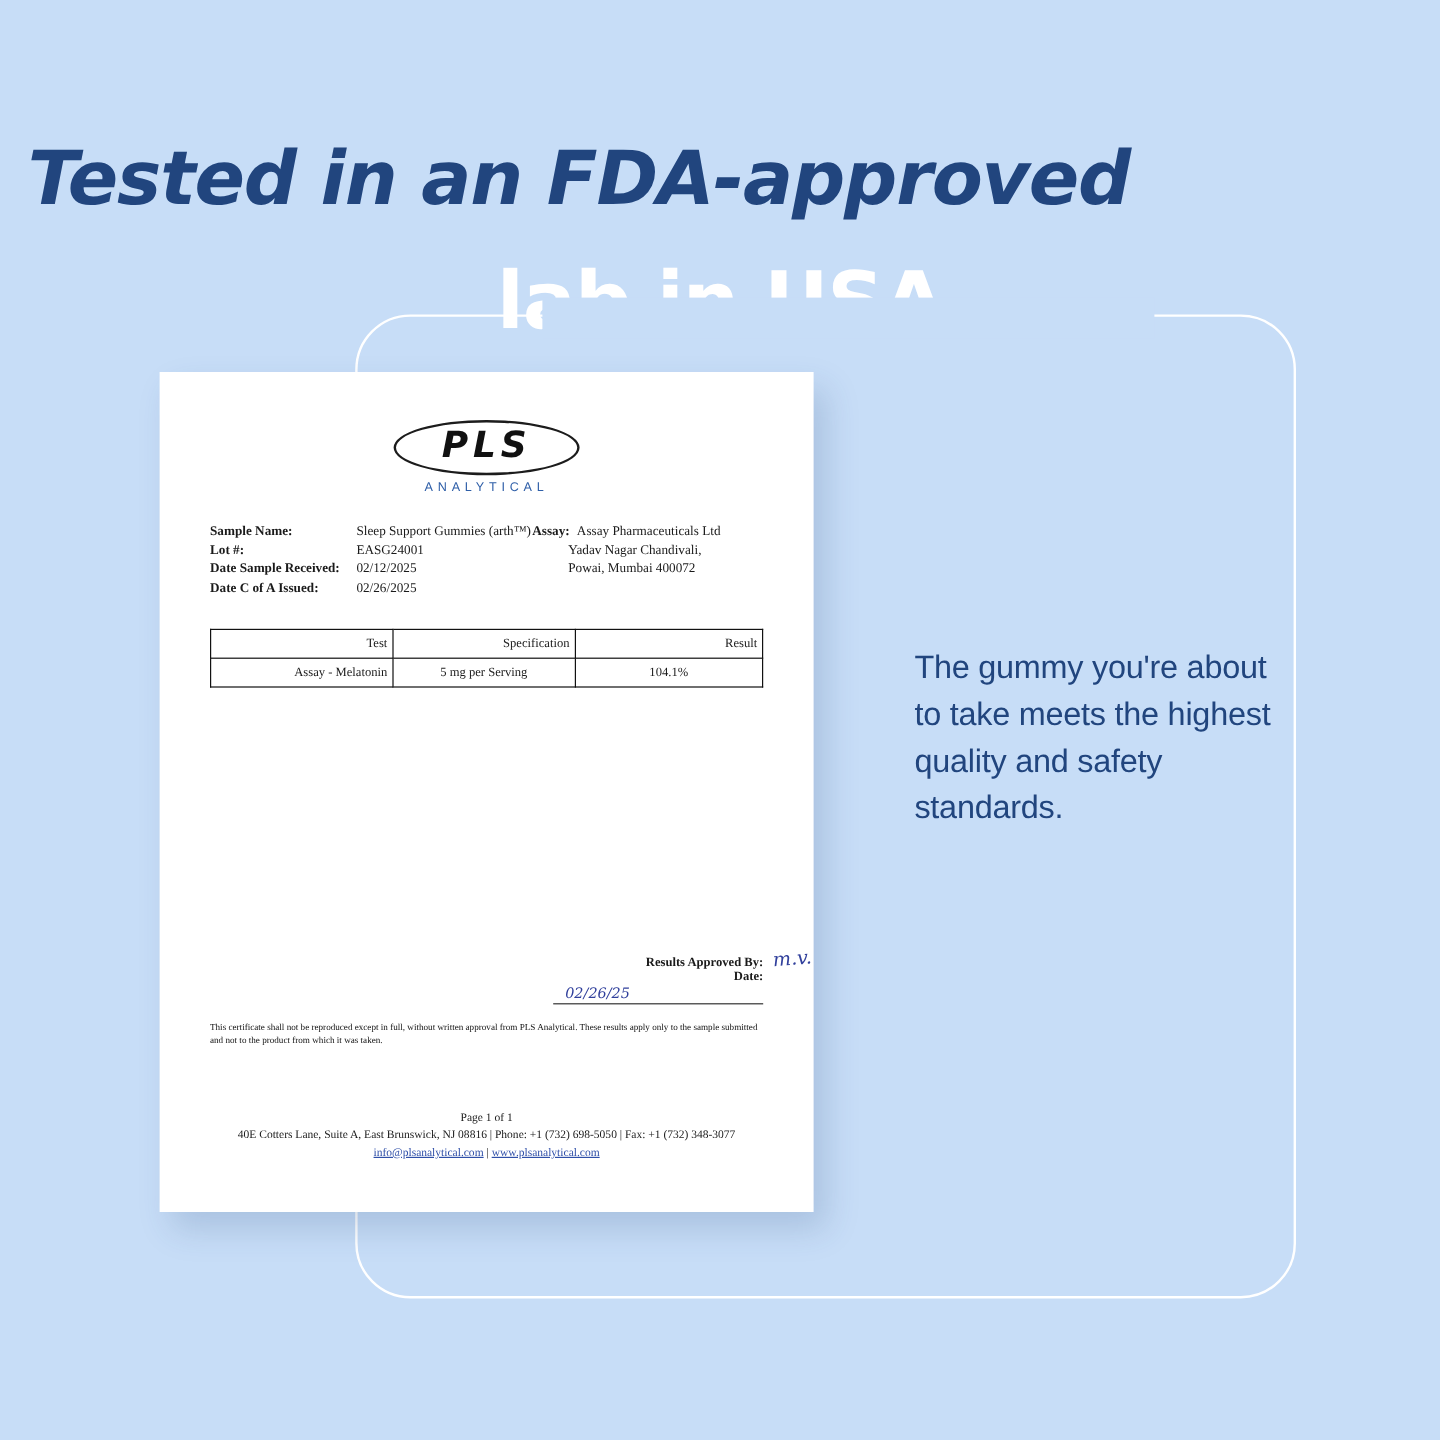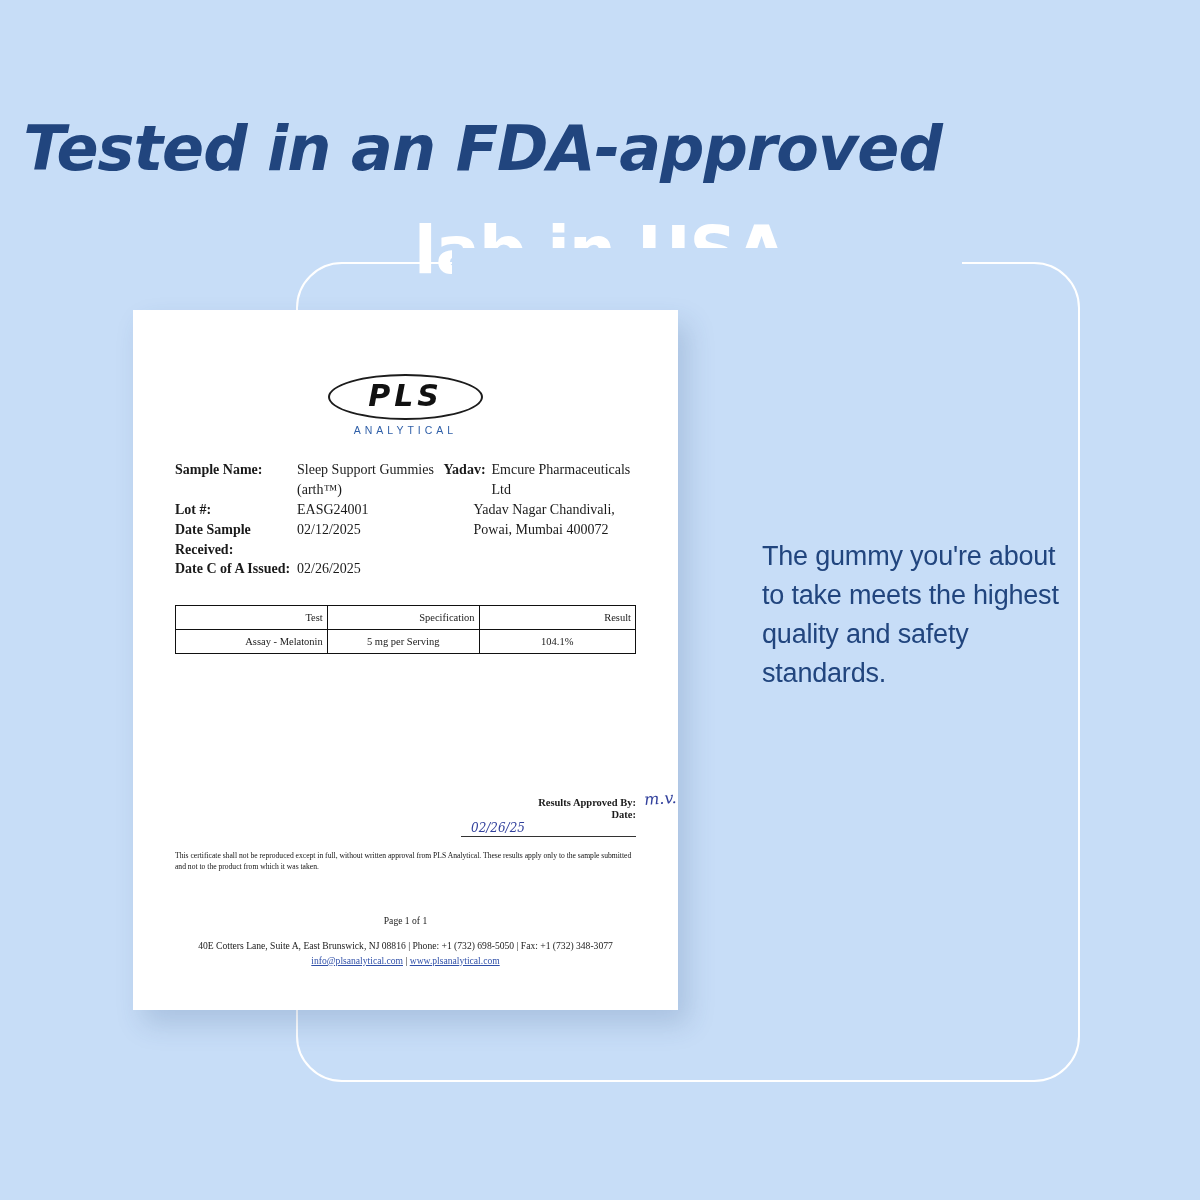--- a/index.html
+++ b/index.html
@@ -71,21 +71,21 @@
     width: 545px;
     height: 700px;
     background: #ffffff;
     box-shadow: 10px 14px 26px rgba(40, 70, 120, 0.18);
     color: #1a1a1a;
     font-family: "Liberation Serif", serif;
   }
 
   .doc-logo-wrap {
     text-align: center;
-    margin-top: 64px;
+    margin-top: 40px;
   }
   .pls-ellipse {
     display: inline-block;
     border: 2.5px solid #1c1c1c;
     border-radius: 50%;
     padding: 5px 38px 7px 38px;
     position: relative;
   }
   .pls-text {
     font-family: "DejaVu Sans", sans-serif;
@@ -112,21 +112,21 @@
     font-size: 14.5px;
     letter-spacing: 0.4px;
     color: #111;
   }
 
   
   .meta {
     margin-top: 24px;
     padding: 0 40px 0 42px;
     display: flex;
-    font-size: 14px;
+    font-size: 11px;
     line-height: 1.42;
   }
   .meta-left { width: 58%; }
   .meta-row { display: flex; }
   .meta-label {
     width: 122px;
     font-weight: 700;
   }
   .meta-val { flex: 1; }
   .meta-right { width: 42%; }
@@ -211,21 +211,21 @@
   
   .doc-footer {
     position: absolute;
     left: 0;
     right: 0;
     bottom: 42px;
     text-align: center;
     font-size: 9.6px;
     line-height: 1.5;
   }
-  .doc-footer .page { margin-bottom: 11px; }
+  .doc-footer .page { margin-bottom: 0; }
   .footer-links a {
     color: #2f4fa8;
   }
 
   
   .side-copy {
     position: absolute;
     left: 762px;
     top: 537px;
     width: 300px;
@@ -269,22 +269,22 @@
         <span class="meta-label">Date Sample Received:</span>
         <span class="meta-val">02/12/2025</span>
       </div>
       <div class="meta-row">
         <span class="meta-label">Date C of A Issued:</span>
         <span class="meta-val">02/26/2025</span>
       </div>
     </div>
     <div class="meta-right">
       <div class="client-row">
-        <span class="client-label">Yadav:</span>
-        <span>Emcure Pharmaceuticals Ltd</span>
+        <span class="client-label">Assay:</span>
+        <span>Assay Pharmaceuticals Ltd</span>
       </div>
       <div style="padding-left:30px">Yadav Nagar Chandivali,</div>
       <div style="padding-left:30px">Powai, Mumbai 400072</div>
     </div>
   </div>
 
   <table class="table">
     <thead>
       <tr>
         <th class="col-test">Test</th>

